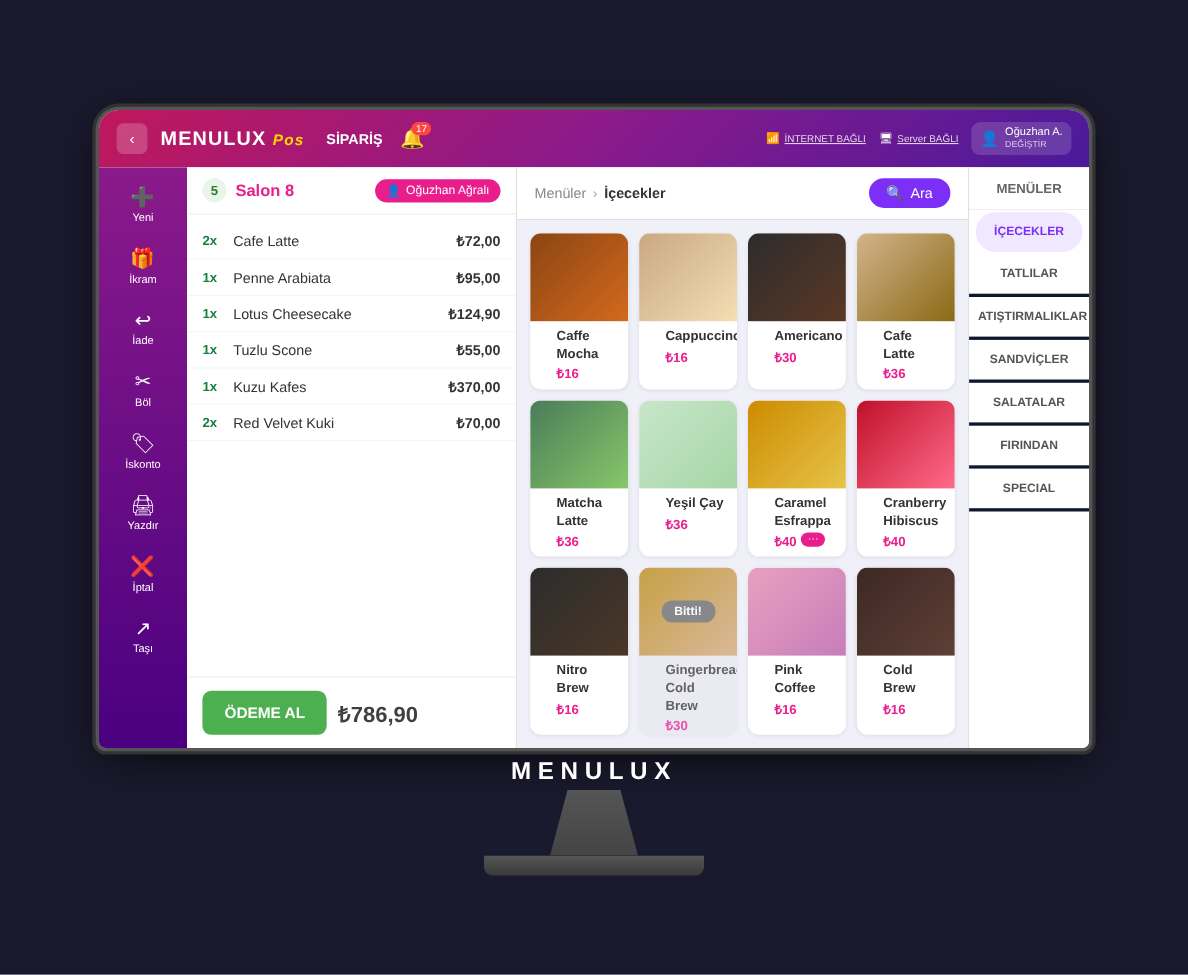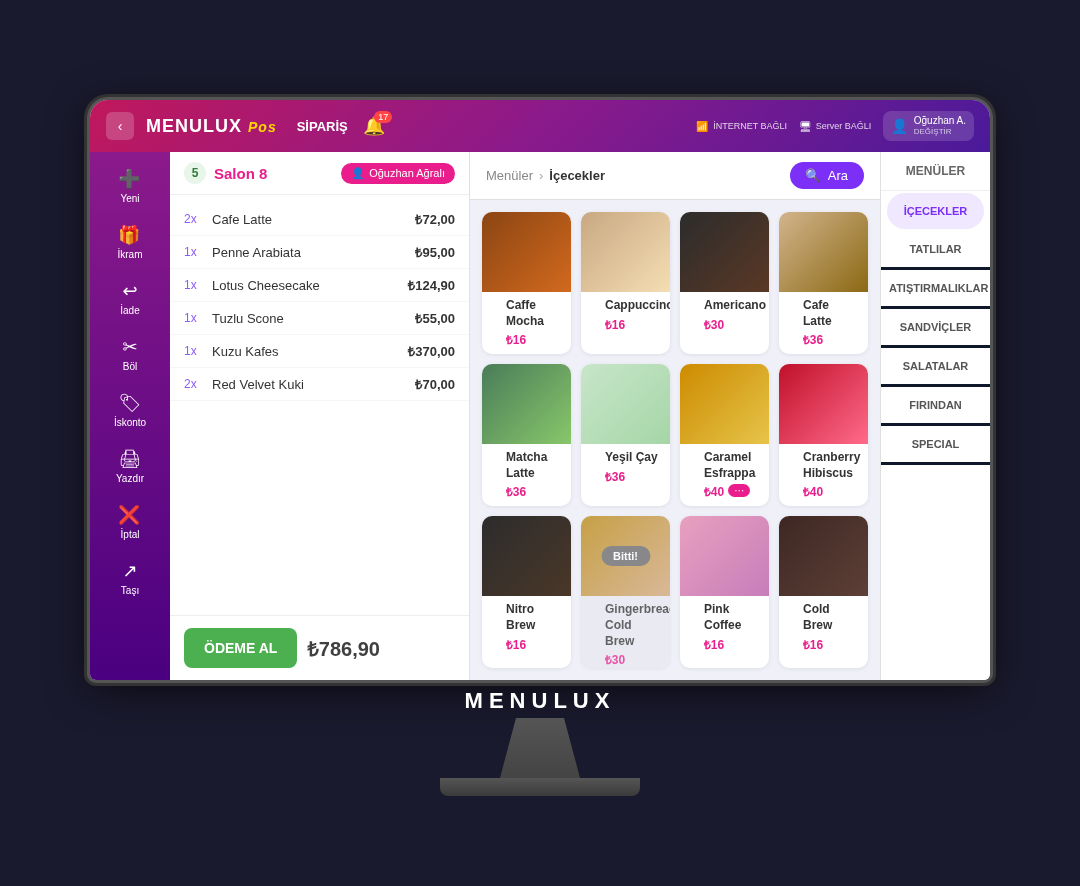--- a/index.html
+++ b/index.html
@@ -96,21 +96,21 @@
     }
 
     .topbar-spacer { flex: 1; }
 
     .topbar-status {
       display: flex; align-items: center; gap: 12px;
     }
     .status-item {
       display: flex; align-items: center; gap: 4px; color: white; font-size: 10px;
     }
-    .status-label { font-size: 9px; opacity: 0.8; line-height: 1.2; text-align: center; }
+    .status-label { font-size: 9px; opacity: 0.8; line-height: 1.2; text-align: center; text-decoration: underline; }
 
     .topbar-user {
       display: flex; align-items: center; gap: 5px;
       background: rgba(255,255,255,0.15); border-radius: 8px;
       padding: 4px 8px; cursor: pointer;
     }
     .topbar-user-icon { color: white; font-size: 14px; }
     .topbar-user-info { color: white; font-size: 10px; line-height: 1.2; }
     .topbar-user-change { font-size: 8px; opacity: 0.7; }
 
@@ -171,21 +171,21 @@
     .order-items {
       flex: 1; overflow-y: auto; padding: 8px 0;
     }
 
     .order-item {
       display: flex; align-items: center;
       padding: 7px 14px;
       border-bottom: 1px solid #f5f5f5;
     }
     .order-item-qty {
-      font-size: 12px; font-weight: 400; color: #8b5cf6;
+      font-size: 12px; font-weight: 700; color: #15803d;
       width: 28px;
     }
     .order-item-name {
       flex: 1; font-size: 13px; color: #333;
     }
     .order-item-price {
       font-size: 13px; font-weight: 600; color: #333;
     }
 
     .order-footer {

